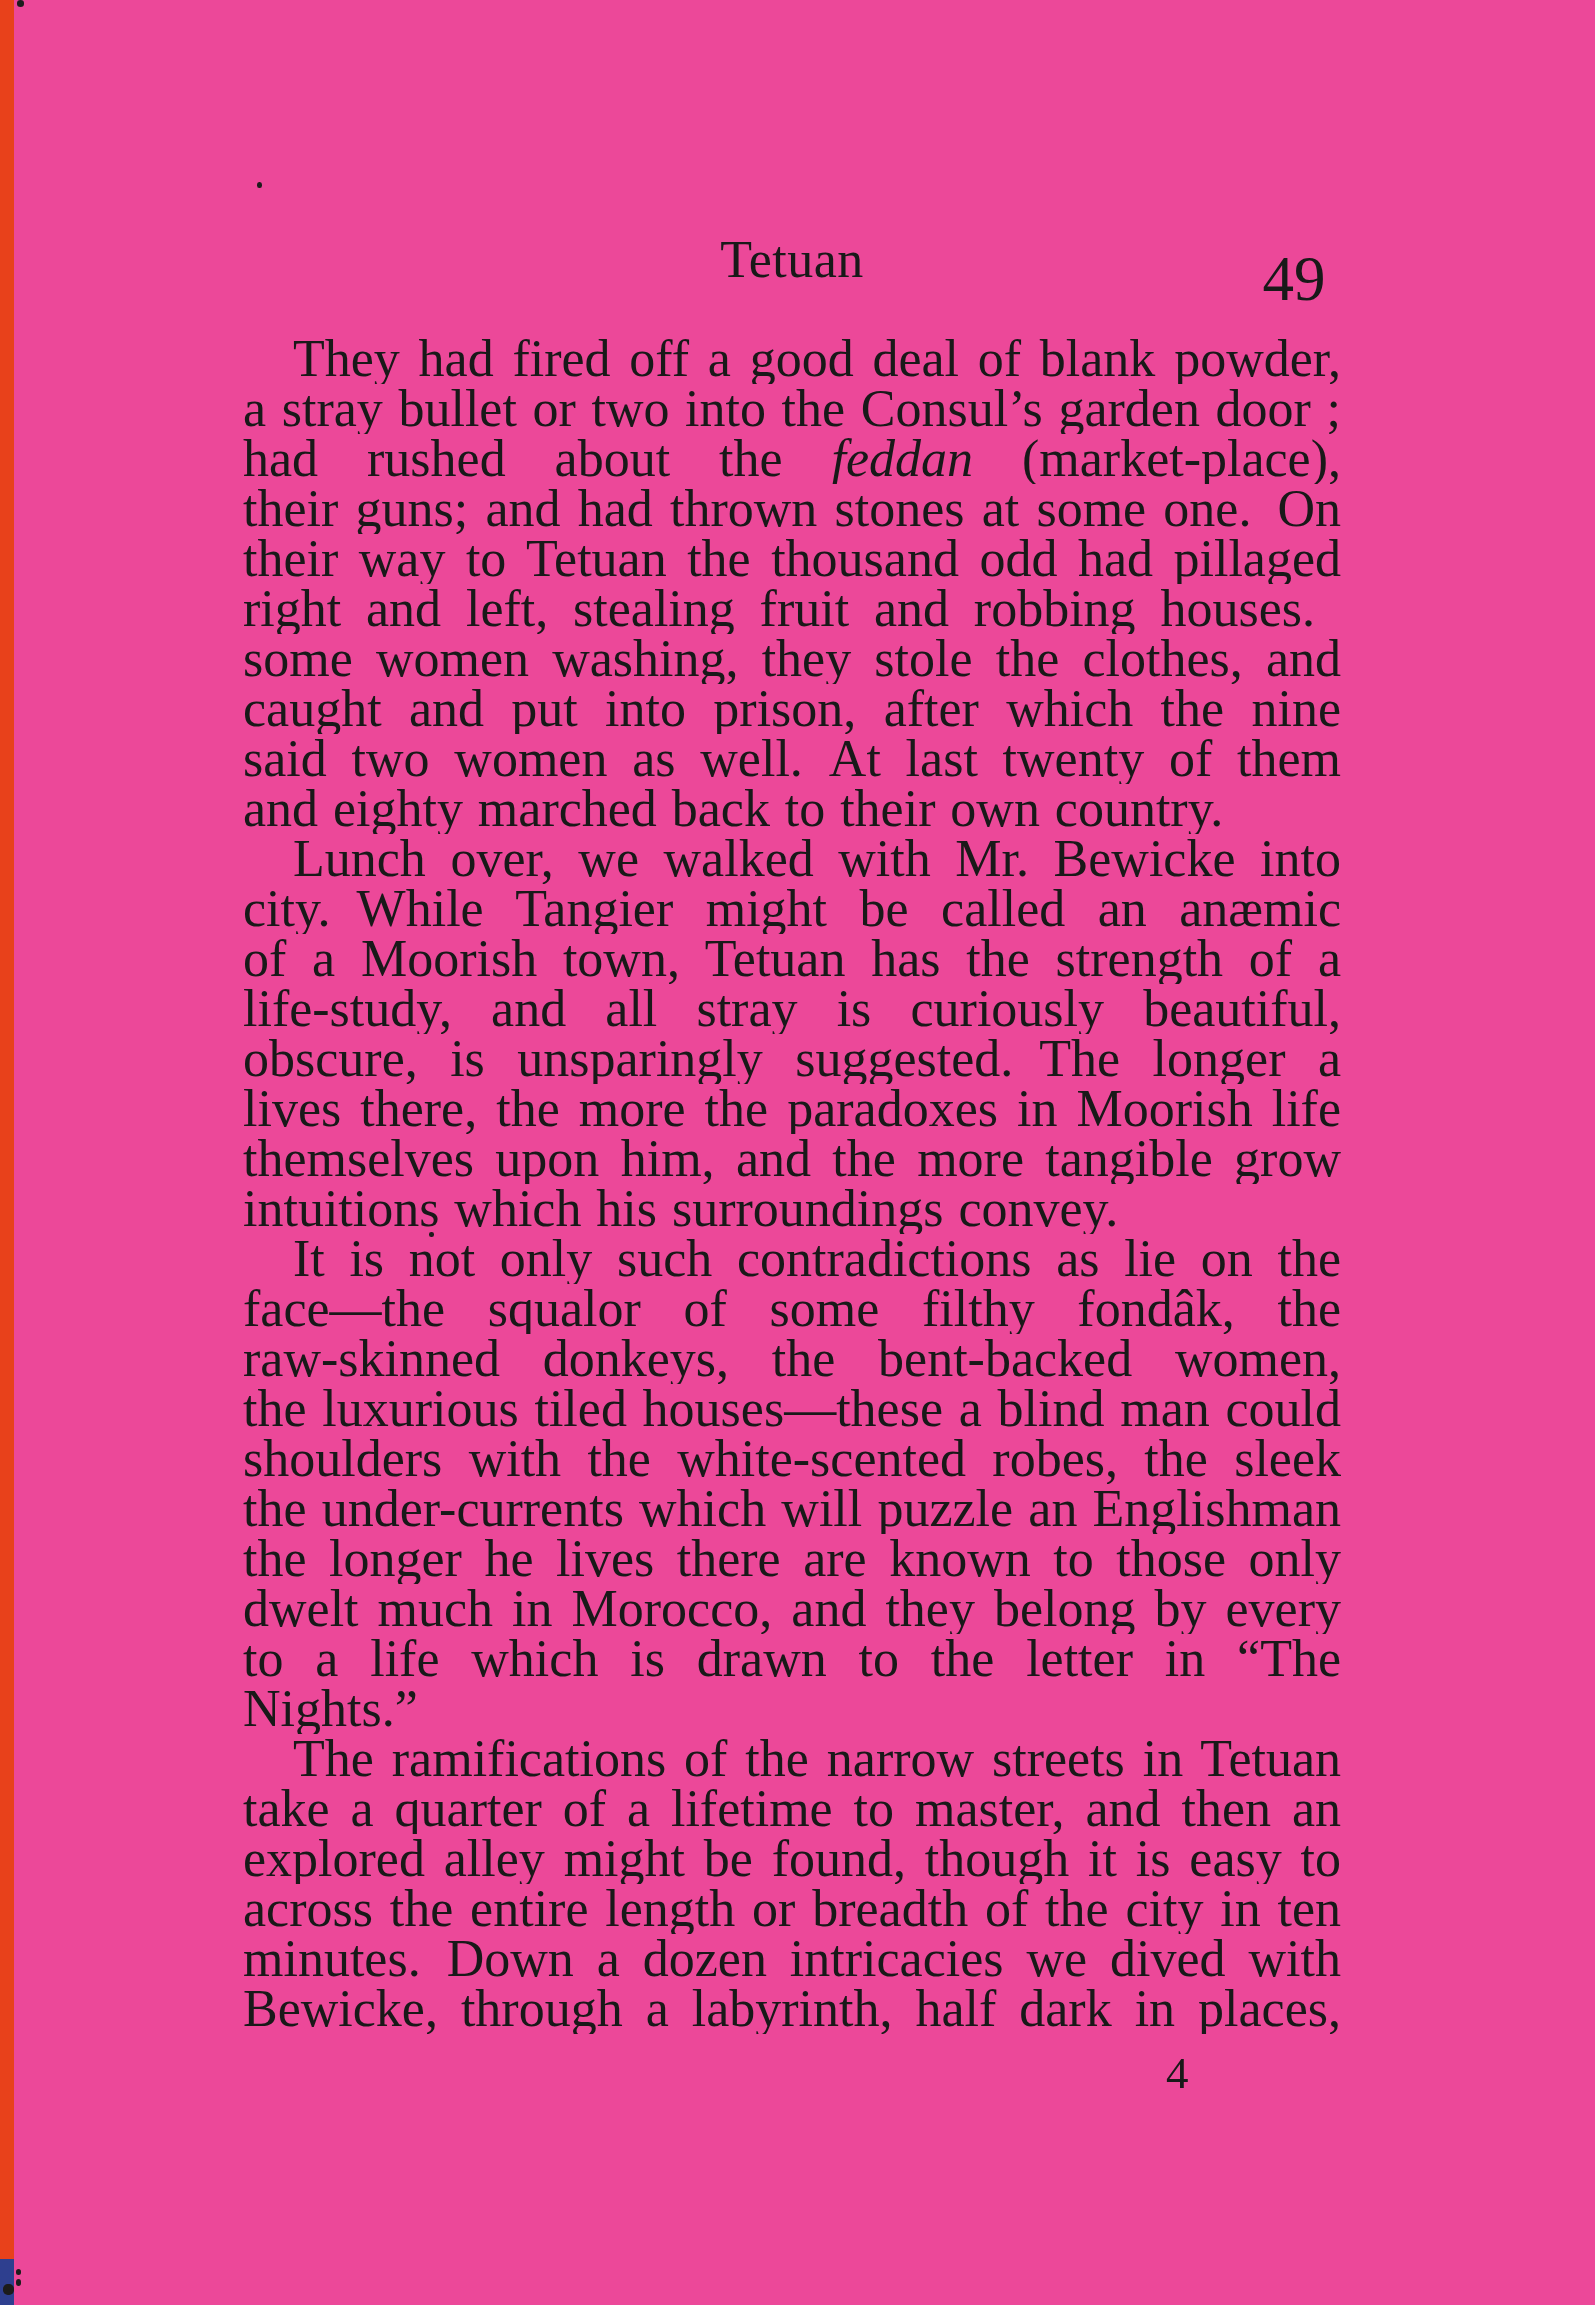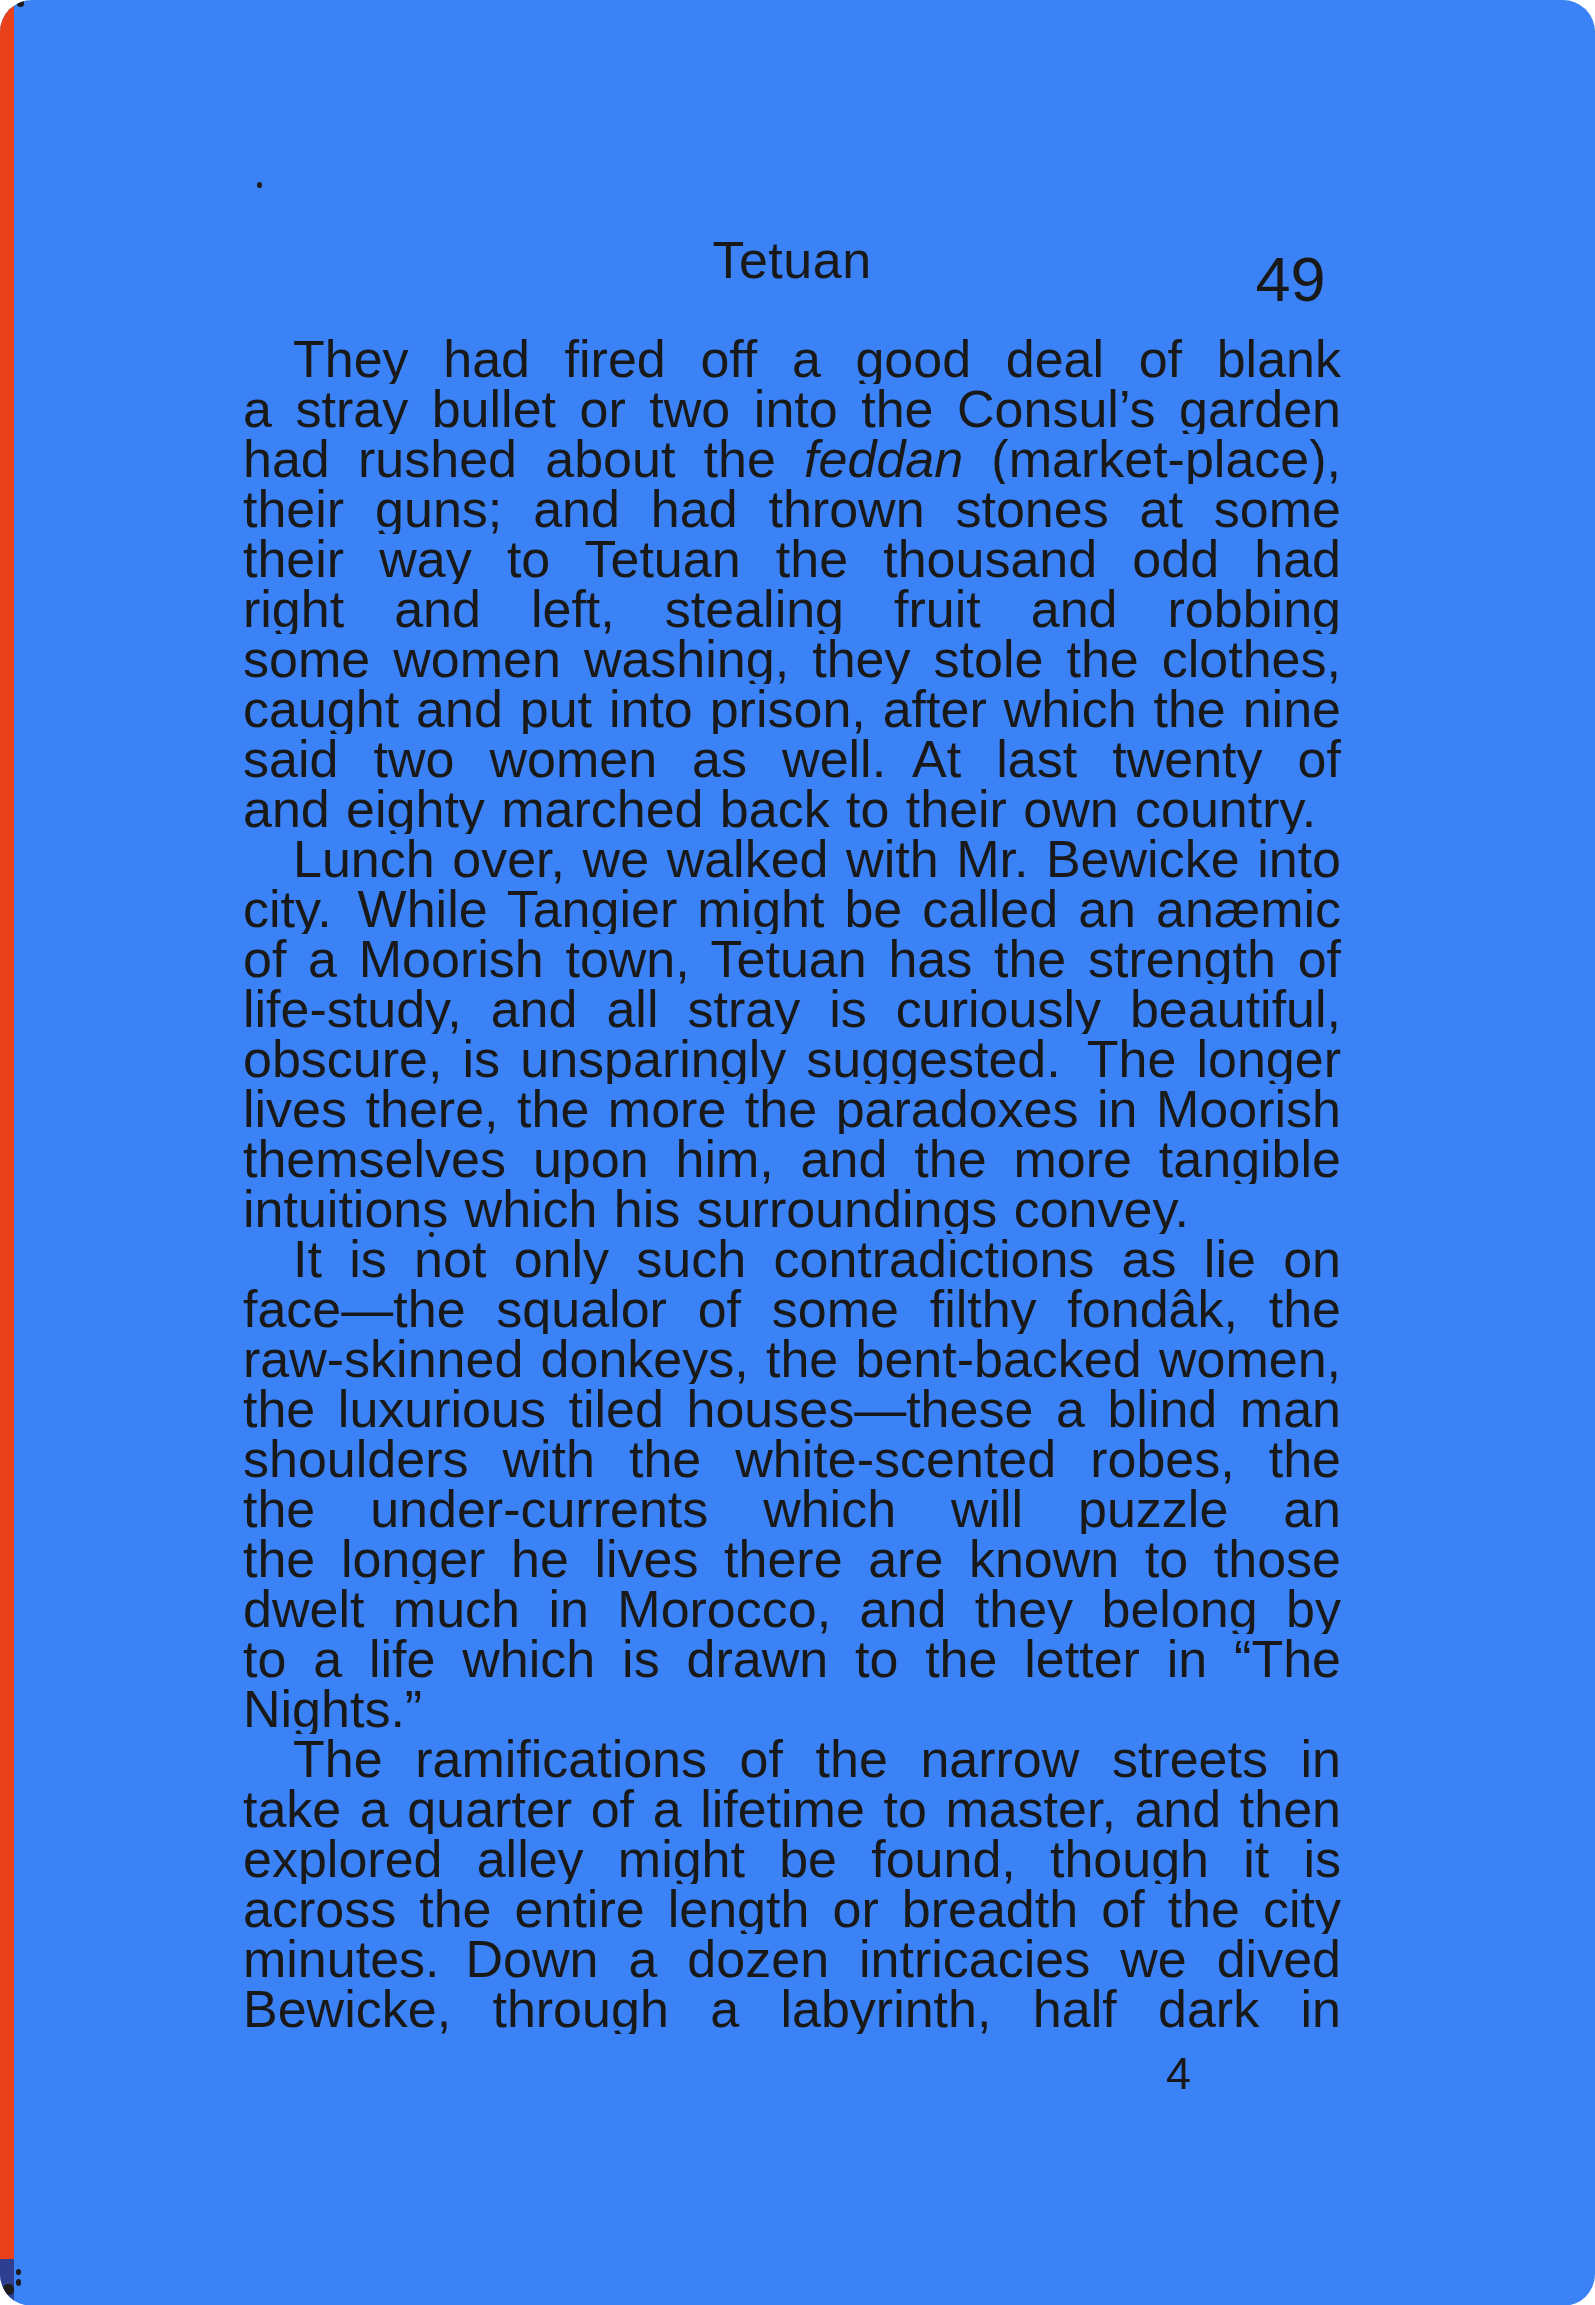--- a/index.html
+++ b/index.html
@@ -1,24 +1,23 @@
 <!DOCTYPE html>
 <html><head>
 <meta charset="utf-8">
 <style>
   html, body { margin: 0; padding: 0; background: #ffffff; }
   .page {
     position: relative;
     width: 1595px;
     height: 2306px;
-    background: #3b82f6;
+    background: #ec4899;
     overflow: hidden;
-    font-family: Liberation Sans, sans-serif;
+    font-family: Liberation Serif, serif;
     color: #191919;
-    border-radius: 32px;
   }
   .edge-strip {
     position: absolute;
     left: 0; top: 0;
     width: 13.6px; height: 2259px;
   }
   .edge-strip-bottom {
     position: absolute;
     left: 0; top: 2259px;
     width: 13.6px; height: 47px;

